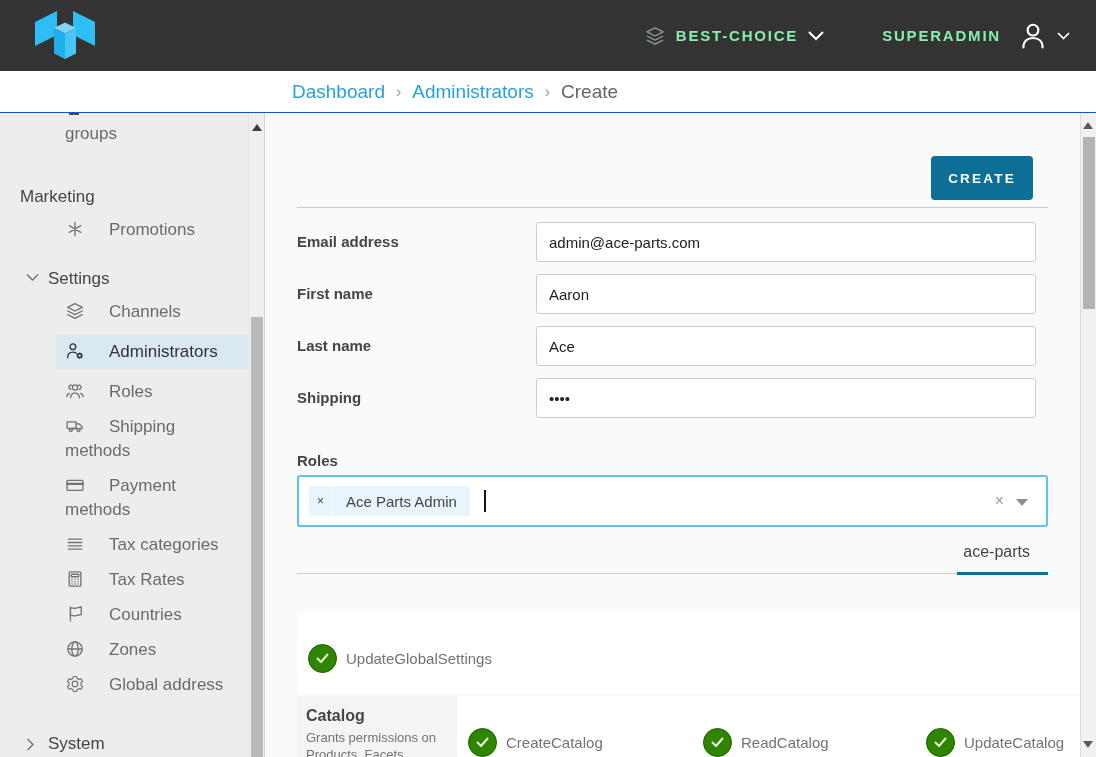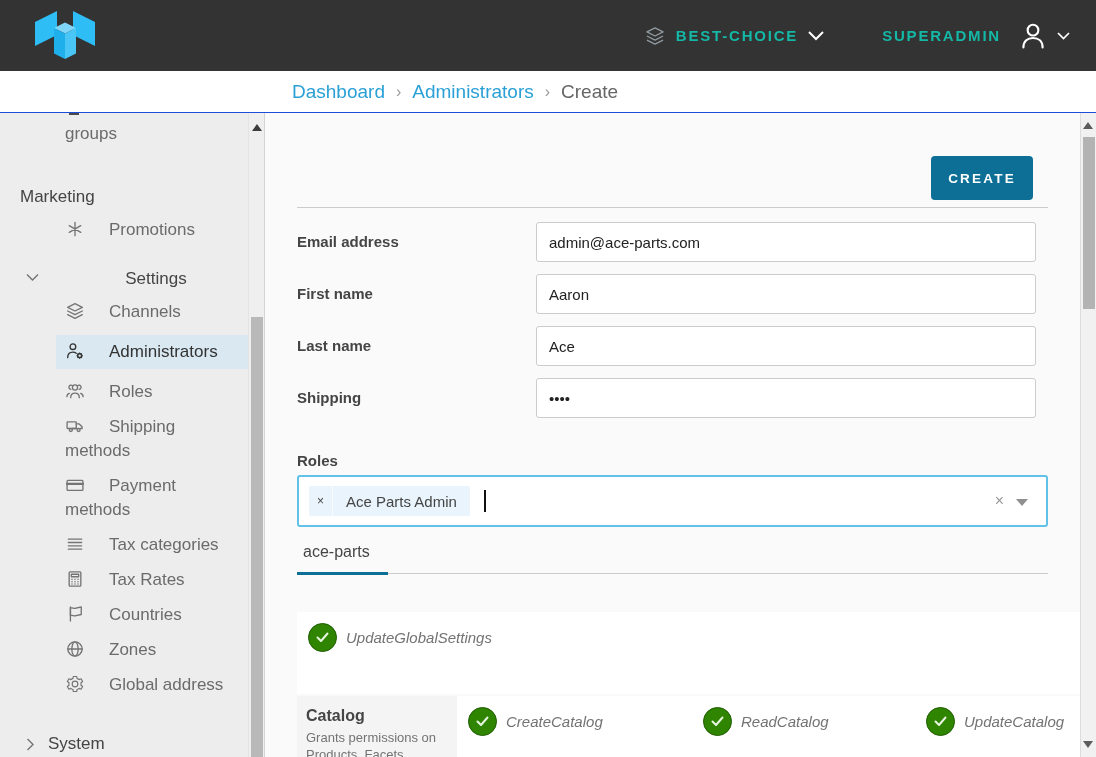--- a/index.html
+++ b/index.html
@@ -4,21 +4,21 @@
 <style>
   * { margin:0; padding:0; box-sizing:border-box; }
   html,body { width:1096px; height:757px; overflow:hidden; background:#fff;
     font-family:"Liberation Sans", sans-serif; }
 
   
   .topbar { height:71px; background:#333333; display:flex; align-items:center; }
   .logo { margin-left:33px; width:64px; height:54px; flex:none; cursor:pointer; }
   .topbar-right { margin-left:auto; display:flex; align-items:center; padding-right:26px; }
   .channel-switcher { display:flex; align-items:center; gap:10px; color:#fff; cursor:pointer; margin-right:58px; }
-  .tb-label { font-size:15px; font-weight:bold; letter-spacing:1.8px; color:#14b8a6; }
+  .tb-label { font-size:15px; font-weight:bold; letter-spacing:1.8px; color:#86efac; }
   .user-menu { display:flex; align-items:center; gap:8px; cursor:pointer; }
 
   
   .breadcrumb-bar { height:42px; background:#fff; border-bottom:1px solid #1d4ed8;
      display:flex; align-items:center; padding-left:292px; font-size:19px; }
   .bc-link { color:#2aa0d6; text-decoration:none; cursor:pointer; }
   .bc-sep { color:#9a9a9a; font-size:16px; margin:0 11px; }
   .bc-current { color:#666; }
 
   
@@ -32,21 +32,21 @@
   .nav-item { padding-left:65px; padding-right:10px; margin-bottom:11px; line-height:24px;
      cursor:pointer; white-space:nowrap; }
   .nav-item.two-line { white-space:normal; padding-right:70px; }
   .nav-item .icon { display:inline-block; width:20px; height:20px; margin-right:24px; vertical-align:-4px; }
   .nav-item.active { background:#d9e8f1; color:#333; margin-left:56px; margin-right:16px;
      padding:5px 0 5px 9px; }
   .nav-section { padding-left:48px; color:#454545; position:relative; line-height:22px;
      margin-bottom:10px; cursor:pointer; }
   .nav-section .chev { position:absolute; left:26px; top:5px; }
   .sec-marketing { margin-top:40px;padding-left:20px; }
-  .sec-settings { margin-top:26px;text-align:center; }
+  .sec-settings { margin-top:26px; }
   .sec-system { margin-top:36px; }
   .group-items { margin-top:10px; }
   .sic { stroke:#747474; fill:none; stroke-width:1.6; stroke-linecap:round; stroke-linejoin:round; }
   .active .sic { stroke:#333; }
 
   
   .side-sb { position:absolute; top:0; right:0; width:16px; height:100%; background:#efefef;
      border-left:1px solid #e4e4e4; }
   .side-sb .tri-up { position:absolute; top:11px; left:3px; }
   .side-sb-thumb { position:absolute; top:204px; bottom:0; left:2px; width:12px; background:#b9b9b9; }
@@ -74,31 +74,31 @@
   .chip { display:flex; align-items:center; height:30px; background:#e9f4fc; border-radius:2px;
      font-size:15px; color:#454545; }
   .chip-x { width:24px; text-align:center; font-size:12px; color:#454545; cursor:pointer;
      border-right:1px solid #f8fcff; line-height:30px; }
   .chip-label { padding:0 13px; }
   .text-cursor { width:2px; height:22px; background:#111; margin-left:14px; }
   .select-clear { position:absolute; right:42px; color:#9a9a9a; font-size:16px; cursor:pointer; }
   .select-caret { position:absolute; right:18px; top:22px; width:0; height:0; cursor:pointer;
      border-left:6px solid transparent; border-right:6px solid transparent; border-top:7px solid #8f8f8f; }
 
-  .tabs { margin-top:12px; display:flex; border-bottom:1px solid #ccc; }
+  .tabs { margin-top:12px; display:flex; border-bottom:1px solid #ccc;justify-content:flex-end; }
   .tab { font-size:16px; color:#454545; padding:4px 18px 11px 6px; cursor:pointer; }
   .tab.active { border-bottom:3px solid #0d6e96; margin-bottom:-2px; }
 
   .perm-table { margin:38px -32px 0 0; }
   .perm-row { display:grid; grid-template-columns:160px 235px 223px 1fr; background:#fff;
      min-height:82px; margin-bottom:2px; }
   .perm-head { background:#f4f4f4; padding:11px 10px 10px 9px; }
   .perm-title { font-size:16px; font-weight:bold; color:#454545; }
   .perm-desc { font-size:13px; color:#737373; line-height:17px; margin-top:4px; }
-  .perm-cell { padding:11px 0 0 11px; display:flex; align-items:flex-start;font-style:italic; }
+  .perm-cell { padding:11px 0 0 11px; display:flex; align-items:center; }
   .toggle { width:29px; height:29px; border-radius:50%; background:#2f8500; border:1px solid #1d5c00;
      display:flex; align-items:center; justify-content:center; flex:none; cursor:pointer; }
   .perm-item-label { margin-left:9px; font-size:15px; color:#737373; line-height:30px; }
 
   
   .main-sb { width:16px; flex:none; background:#f1f1f1; border-left:1px solid #dcdcdc; position:relative; }
   .main-sb .tri-up { left:2px; top:9px; position:absolute; border-bottom-color:#5c5c5c; }
   .main-sb-thumb { position:absolute; top:24px; left:2px; width:12px; height:172px; background:#b3b3b3; }
   .main-sb .tri-down { position:absolute; left:2px; bottom:9px; }
 </style>

